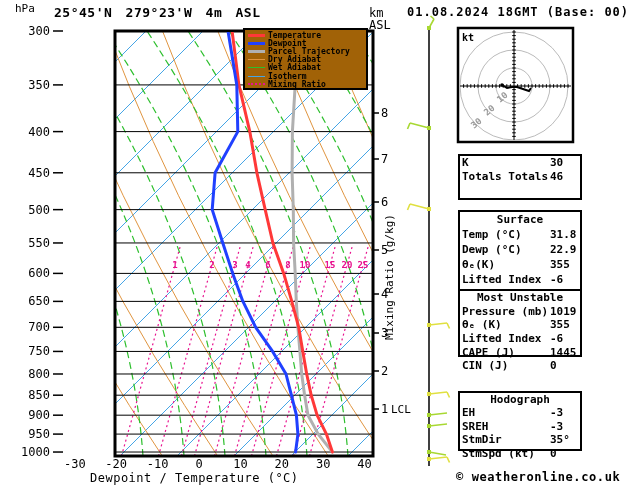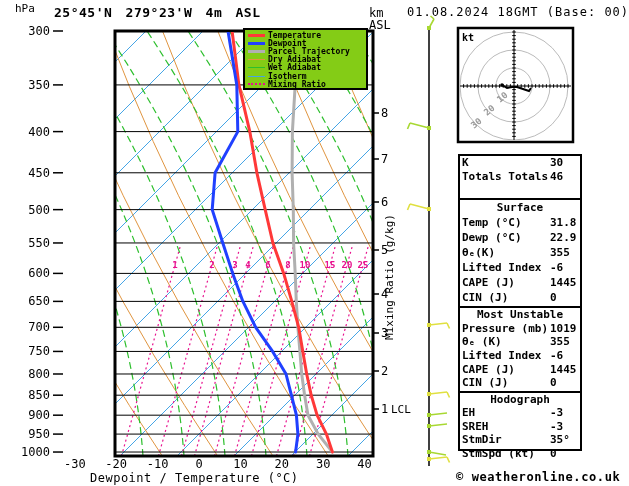--- a/index.html
+++ b/index.html
@@ -1,27 +1,27 @@
 <!DOCTYPE html>
 <html><head>
 <meta charset="utf-8">
 <style>
   html,body{margin:0;padding:0;overflow:hidden;}
   body{width:629px;height:486px;background:#fff;position:relative;
        font-family:"DejaVu Sans Mono","Liberation Mono",monospace;color:#000;}
   .abs{position:absolute;}
   svg text{font-family:"DejaVu Sans Mono","Liberation Mono",monospace;}
   #title{left:54px;top:5px;font-size:13px;font-weight:bold;letter-spacing:.5px;word-spacing:5px;white-space:nowrap;}
-  #datetime{left:407px;top:5px;font-size:12px;font-weight:normal;letter-spacing:1px;white-space:nowrap;}
+  #datetime{left:407px;top:5px;font-size:12px;font-weight:bold;letter-spacing:1px;white-space:nowrap;}
   #hpa{left:15px;top:2px;font-size:11px;}
   #kmasl{left:369px;top:7px;font-size:12px;line-height:12px;}
   #xaxis-title{left:90px;top:471px;width:250px;font-size:12px;letter-spacing:.5px;white-space:nowrap;}
   #mix-title{left:316px;top:270px;width:148px;height:14px;text-align:center;font-size:11px;
              transform:rotate(-90deg);white-space:nowrap;}
-  #legend{left:243px;top:28px;width:125px;height:62px;border:2px solid #000;background:#84cc16;
+  #legend{left:243px;top:28px;width:125px;height:62px;border:2px solid #000;background:#a16207;
           box-sizing:border-box;padding:1px 0 0 3px;z-index:3;}
   .lrow{display:flex;align-items:center;height:8.2px;font-size:8px;font-weight:bold;white-space:nowrap;}
   .lsw{width:17px;height:0;margin-right:3px;flex:none;}
   .psec{position:absolute;left:458px;width:124px;border:2px solid #000;background:#fff;
         box-sizing:border-box;font-size:11px;font-weight:bold;z-index:2;}
   .phead{text-align:center;}
   .prow{position:relative;padding-left:2px;white-space:nowrap;}
   .pval{position:absolute;left:90px;top:0;}
   #copyright{left:456px;top:470px;font-size:12px;font-weight:bold;letter-spacing:.6px;white-space:nowrap;}
 </style>
@@ -333,30 +333,30 @@
     <div class="lrow">
       <span class="lsw" style="border-top: 2px dotted rgb(232, 19, 143);"></span>
       <span>Mixing Ratio</span>
     </div>
   </div>
 <div id="panel-root">
     <div class="psec" style="top: 154px; height: 46px; line-height: 13.67px;">
       <div class="prow"><span>K</span><span class="pval">30</span></div>
       <div class="prow"><span>Totals Totals</span><span class="pval">46</span></div>
     </div>
-    <div class="psec" style="top: 198px; height: 131px; line-height: 15px;">
+    <div class="psec" style="top: 210px; height: 131px; line-height: 15px;">
       <div class="phead">Surface</div>
       <div class="prow"><span>Temp (°C)</span><span class="pval">31.8</span></div>
       <div class="prow"><span>Dewp (°C)</span><span class="pval">22.9</span></div>
       <div class="prow"><span>θₑ(K)</span><span class="pval">355</span></div>
       <div class="prow"><span>Lifted Index</span><span class="pval">-6</span></div>
       <div class="prow"><span>CAPE (J)</span><span class="pval">1445</span></div>
       <div class="prow"><span>CIN (J)</span><span class="pval">0</span></div>
     </div>
-    <div class="psec" style="top: 306px; height: 87px; line-height: 13.67px;">
+    <div class="psec" style="top: 289px; height: 68px; line-height: 13.67px;">
       <div class="phead">Most Unstable</div>
       <div class="prow"><span>Pressure (mb)</span><span class="pval">1019</span></div>
       <div class="prow"><span>θₑ (K)</span><span class="pval">355</span></div>
       <div class="prow"><span>Lifted Index</span><span class="pval">-6</span></div>
       <div class="prow"><span>CAPE (J)</span><span class="pval">1445</span></div>
       <div class="prow"><span>CIN (J)</span><span class="pval">0</span></div>
     </div>
     <div class="psec" style="top: 391px; height: 60px; line-height: 13.4px;">
       <div class="phead">Hodograph</div>
       <div class="prow"><span>EH</span><span class="pval">-3</span></div>

